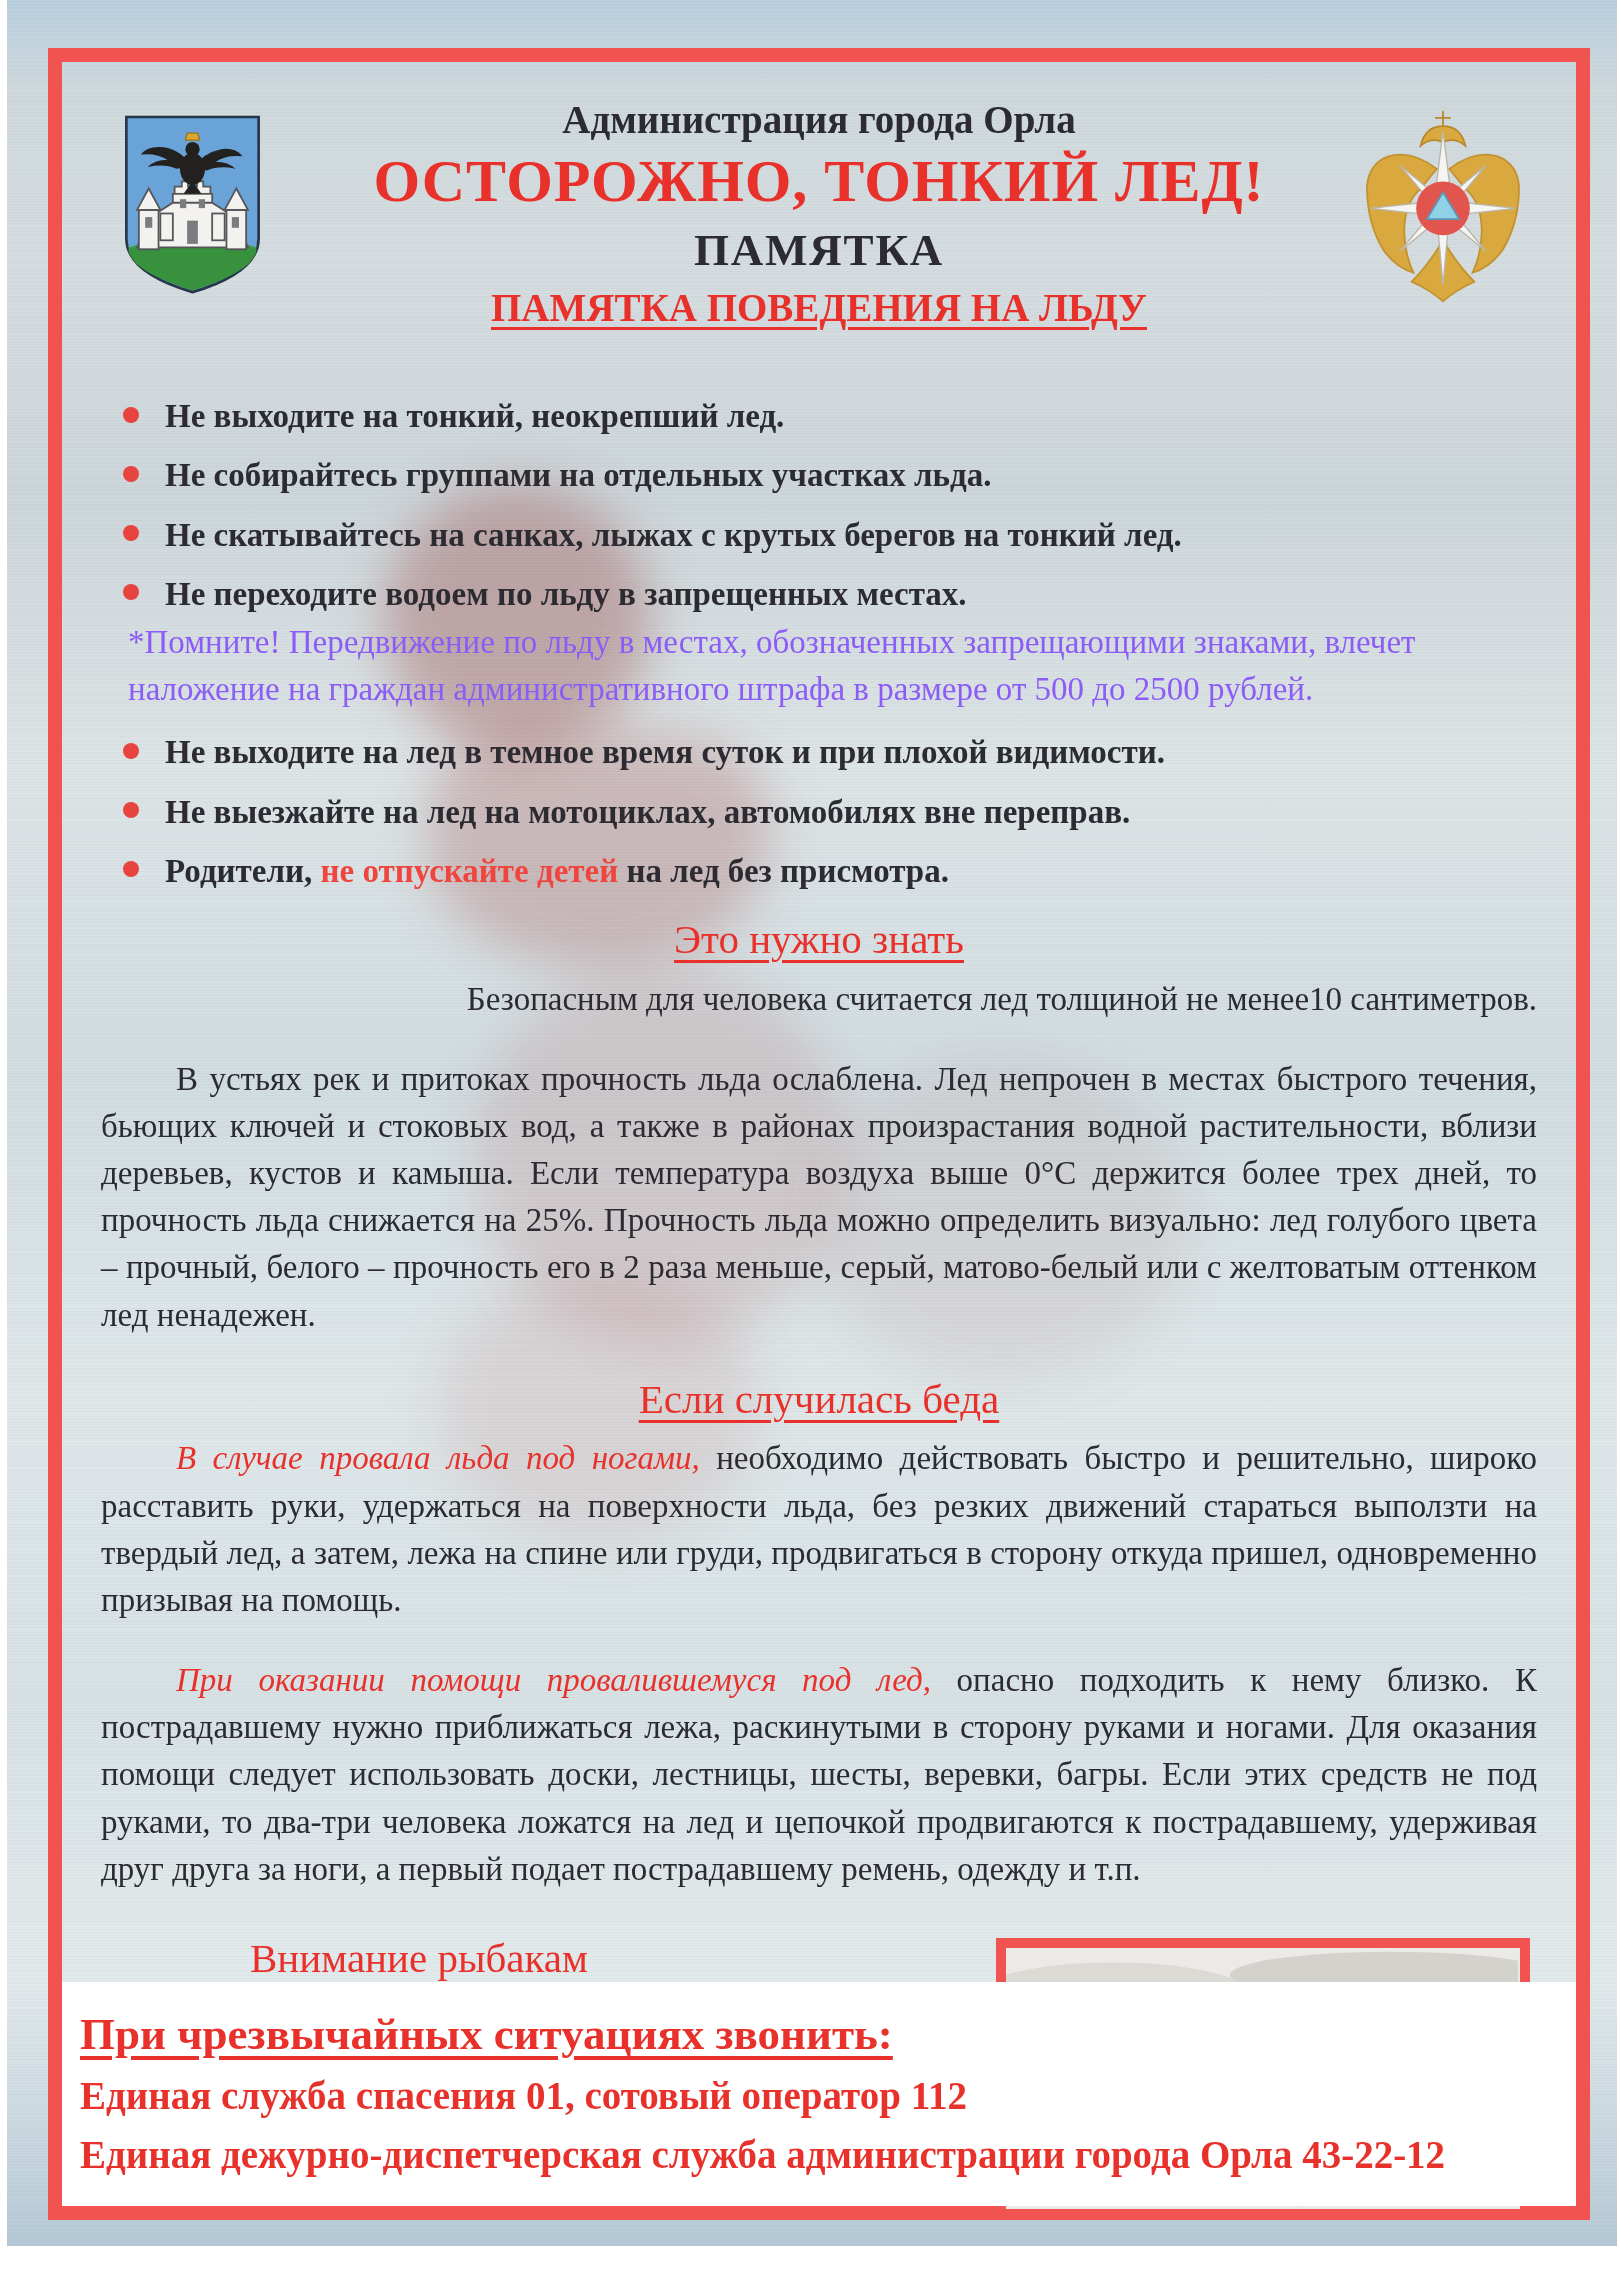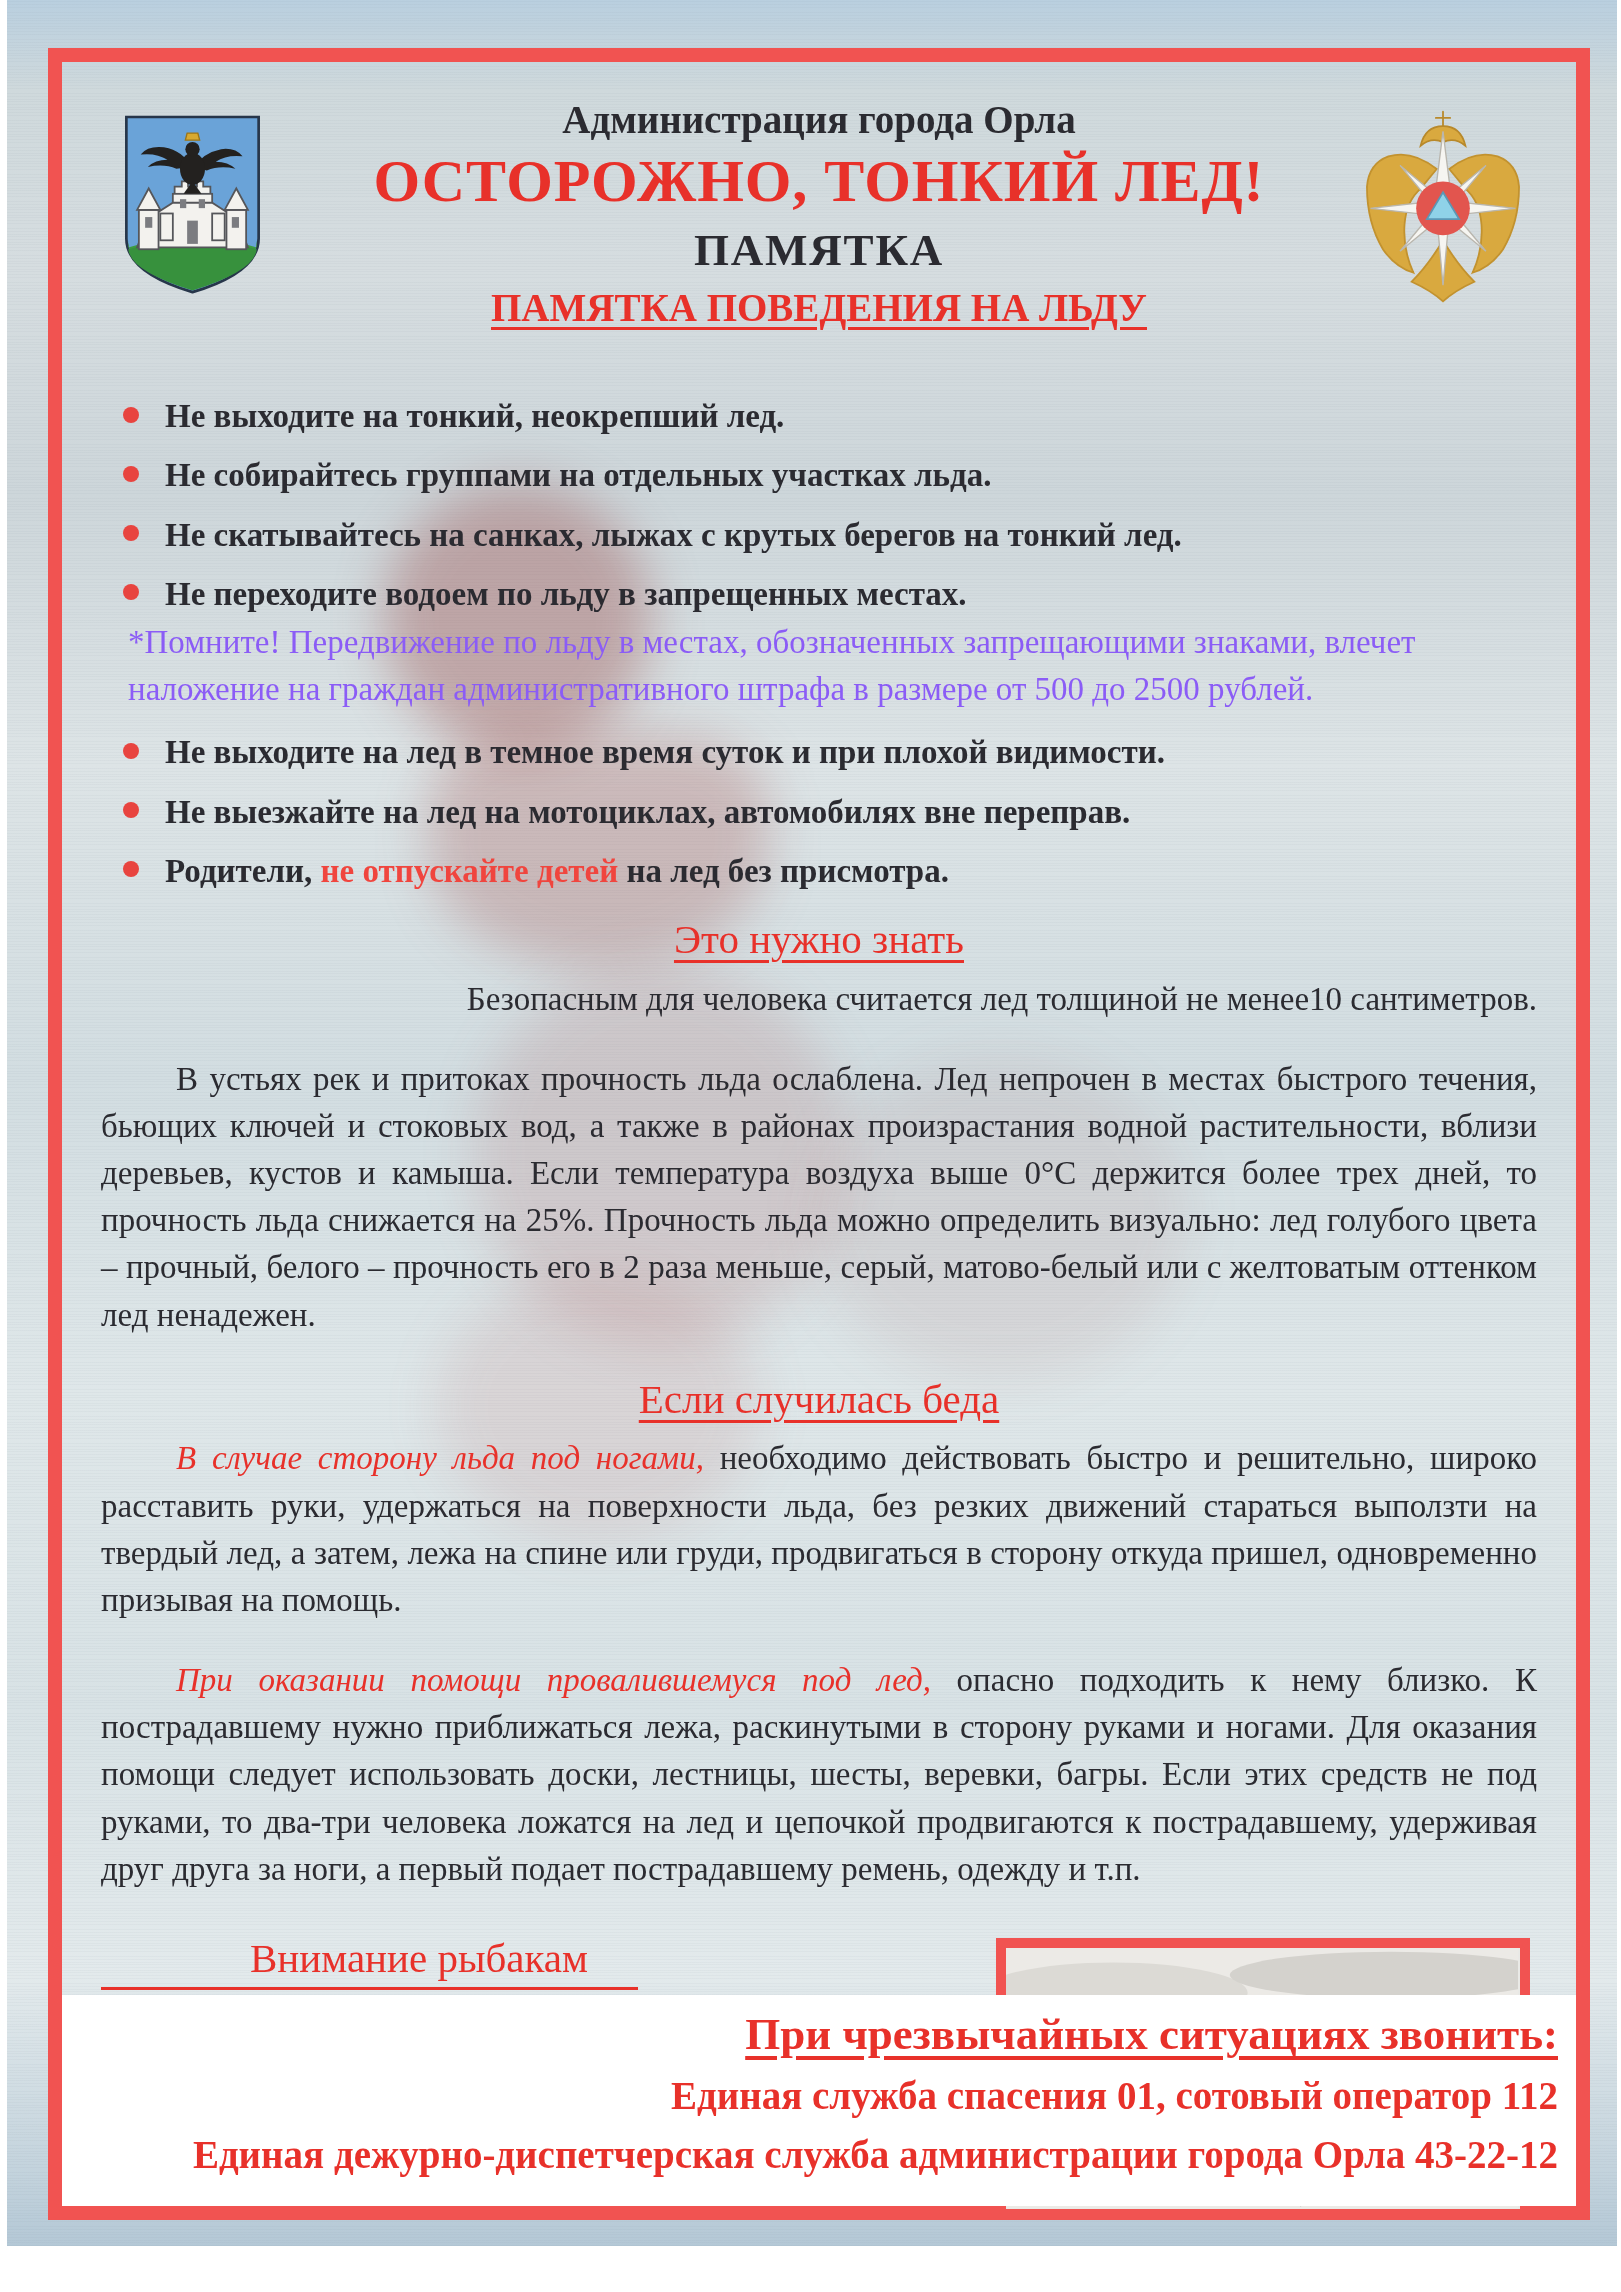--- a/index.html
+++ b/index.html
@@ -66,21 +66,21 @@
   }
   .fish-intro{font-size:33px;margin-top:12.5px;}
   .fish-item{font-size:33px;margin-top:10.7px;}
   .photo{
     position:absolute;right:7.2px;top:3.6px;width:534px;height:281px;
     border:10.7px solid #f15351;background:#e9e9e6;box-sizing:border-box;
   }
   
   .footer{
     position:absolute;left:0;right:0;bottom:0;background:#ffffff;
-    padding:13px 18px 27px 18px;text-align:right;
+    padding:26px 18px 27px 18px;text-align:left;
   }
   .footer-head{
     font-size:45px;font-weight:bold;color:#e8312a;
     text-decoration:underline;text-decoration-thickness:3.6px;text-underline-offset:7.2px;
   }
   .footer-line{font-size:39px;font-weight:bold;color:#e8312a;margin-top:12.5px;line-height:1.2;}
 </style>
 </head>
 <body>
 
@@ -199,21 +199,21 @@
     </div>
 
     <div>
       <div class="sec-head">Это нужно знать</div>
       <p class="para" style="margin-top:12.5px;text-align:right;">Безопасным для человека считается лед толщиной не менее10 сантиметров.</p>
       <p class="para" style="margin-top:1.8px;">В устьях рек и притоках прочность льда ослаблена. Лед непрочен в местах быстрого течения, бьющих ключей и стоковых вод, а также в районах произрастания водной растительности, вблизи деревьев, кустов и камыша. Если температура воздуха выше 0°С держится более трех дней, то прочность льда снижается на 25%. Прочность льда можно определить визуально: лед голубого цвета – прочный, белого – прочность его в 2 раза меньше, серый, матово-белый или с желтоватым оттенком лед ненадежен.</p>
     </div>
 
     <div>
       <div class="sec-head" style="margin-top:36px;">Если случилась беда</div>
-      <p class="para" style="margin-top:12.5px;"><span class="lead-red">В случае сторону льда под ногами,</span><span> необходимо действовать быстро и решительно, широко расставить руки, удержаться на поверхности льда, без резких движений стараться выползти на твердый лед, а затем, лежа на спине или груди, продвигаться в сторону откуда пришел, одновременно призывая на помощь.</span></p>
+      <p class="para" style="margin-top:12.5px;"><span class="lead-red">В случае провала льда под ногами,</span><span> необходимо действовать быстро и решительно, широко расставить руки, удержаться на поверхности льда, без резких движений стараться выползти на твердый лед, а затем, лежа на спине или груди, продвигаться в сторону откуда пришел, одновременно призывая на помощь.</span></p>
       <p class="para" style="margin-top:1.8px;"><span class="lead-red">При оказании помощи провалившемуся под лед,</span><span> опасно подходить к нему близко. К пострадавшему нужно приближаться лежа, раскинутыми в сторону руками и ногами. Для оказания помощи следует использовать доски, лестницы, шесты, веревки, багры. Если этих средств не под руками, то два-три человека ложатся на лед и цепочкой продвигаются к пострадавшему, удерживая друг друга за ноги, а первый подает пострадавшему ремень, одежду и т.п.</span></p>
     </div>
 
     <div class="fish-wrap">
       <div class="photo">
         <svg width="512" height="260" viewBox="0 0 572 290">
           <rect width="572" height="290" fill="#eceae6"></rect>
           <ellipse cx="120" cy="50" rx="150" ry="34" fill="#dcdad5"></ellipse>
           <ellipse cx="430" cy="30" rx="180" ry="26" fill="#d4d2cd"></ellipse>
           <ellipse cx="470" cy="230" rx="150" ry="40" fill="#e2e0da"></ellipse>

